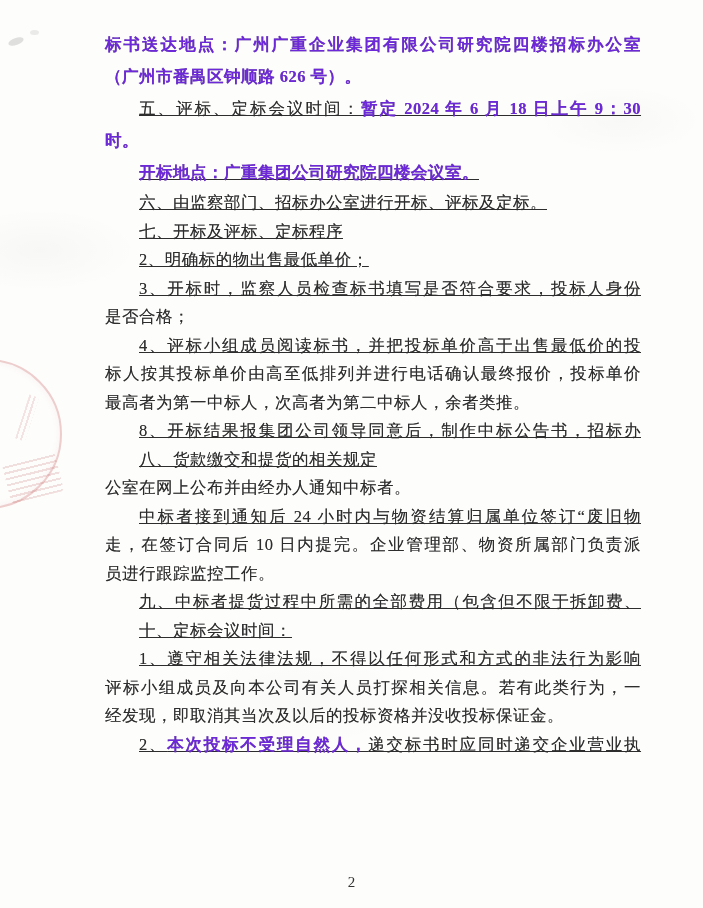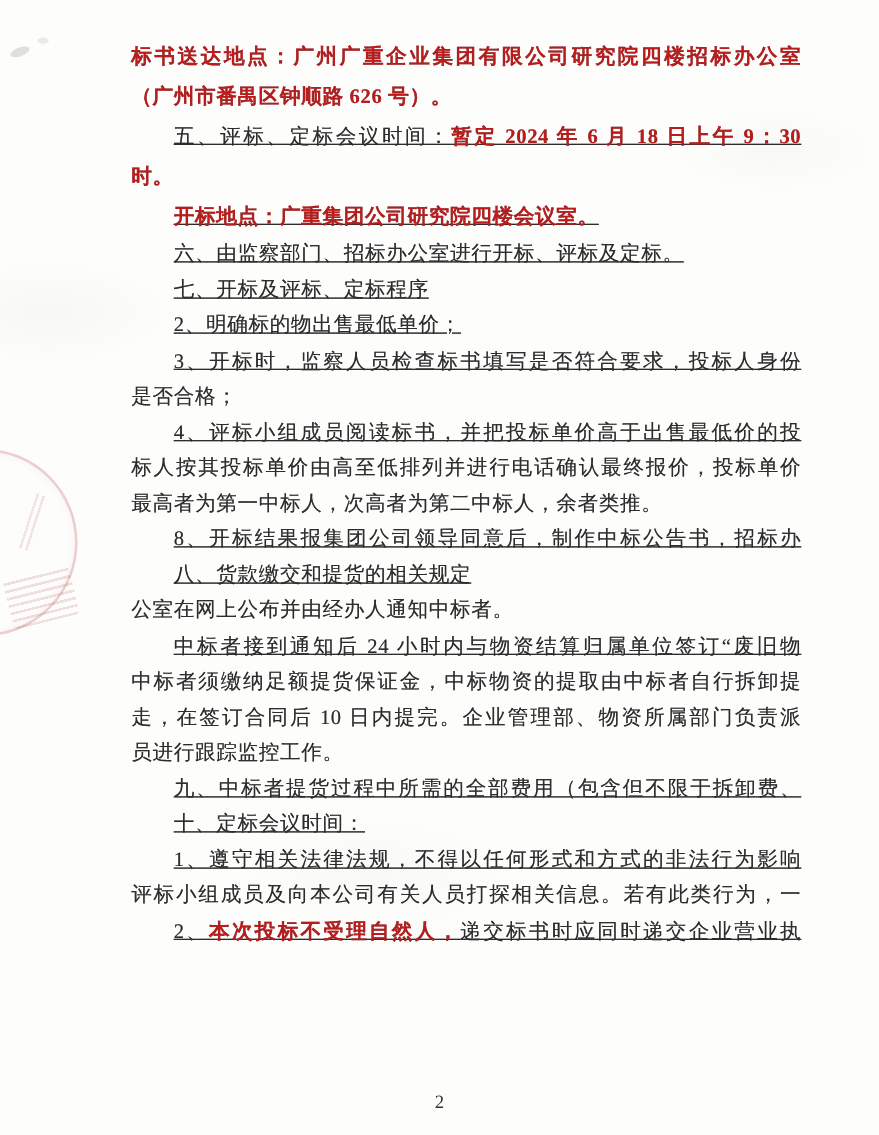--- a/index.html
+++ b/index.html
@@ -46,21 +46,21 @@
   .doc-line.indent {
     padding-left: 34px;
     text-decoration: underline;
   }
   .doc-line.justify {
     text-align: justify;
     text-align-last: justify;
   }
   .bold {
     font-weight: 700;
-    color: #b91c1c;
+    color: #6d28d9;
   }
   .page-number {
     position: absolute;
     top: 874px;
     left: 0;
     width: 703px;
     text-align: center;
     font-size: 15px;
     color: #333333;
   }
@@ -147,25 +147,25 @@
       <div class="doc-line indent"><span>2、明确标的物出售最低单价；</span></div>
       <div class="doc-line indent justify"><span>3、开标时，监察人员检查标书填写是否符合要求，投标人身份</span></div>
       <div class="doc-line"><span>是否合格；</span></div>
       <div class="doc-line indent justify"><span>4、评标小组成员阅读标书，并把投标单价高于出售最低价的投</span></div>
       <div class="doc-line justify"><span>标人按其投标单价由高至低排列并进行电话确认最终报价，投标单价</span></div>
       <div class="doc-line"><span>最高者为第一中标人，次高者为第二中标人，余者类推。</span></div>
       <div class="doc-line indent justify"><span>8、开标结果报集团公司领导同意后，制作中标公告书，招标办</span></div>
       <div class="doc-line indent"><span>八、货款缴交和提货的相关规定</span></div>
       <div class="doc-line"><span>公室在网上公布并由经办人通知中标者。</span></div>
       <div class="doc-line indent justify"><span>中标者接到通知后 24 小时内与物资结算归属单位签订“废旧物</span></div>
-      <div class="doc-line justify"><span>中标者须缴纳足额提货保证金，中标物资的提取由中标者自行拆卸提</span></div>
       <div class="doc-line justify"><span>走，在签订合同后 10 日内提完。企业管理部、物资所属部门负责派</span></div>
       <div class="doc-line"><span>员进行跟踪监控工作。</span></div>
       <div class="doc-line indent justify"><span>九、中标者提货过程中所需的全部费用（包含但不限于拆卸费、</span></div>
       <div class="doc-line indent"><span>十、定标会议时间：</span></div>
       <div class="doc-line indent justify"><span>1、遵守相关法律法规，不得以任何形式和方式的非法行为影响</span></div>
       <div class="doc-line justify"><span>评标小组成员及向本公司有关人员打探相关信息。若有此类行为，一</span></div>
+      <div class="doc-line"><span>经发现，即取消其当次及以后的投标资格并没收投标保证金。</span></div>
       <div class="doc-line indent justify"><span>2、</span><span class="bold">本次投标不受理自然人，</span><span>递交标书时应同时递交企业营业执</span></div>
     </div>
 
   <div class="page-number">2</div>
 
 </div>
 
 </body></html>

